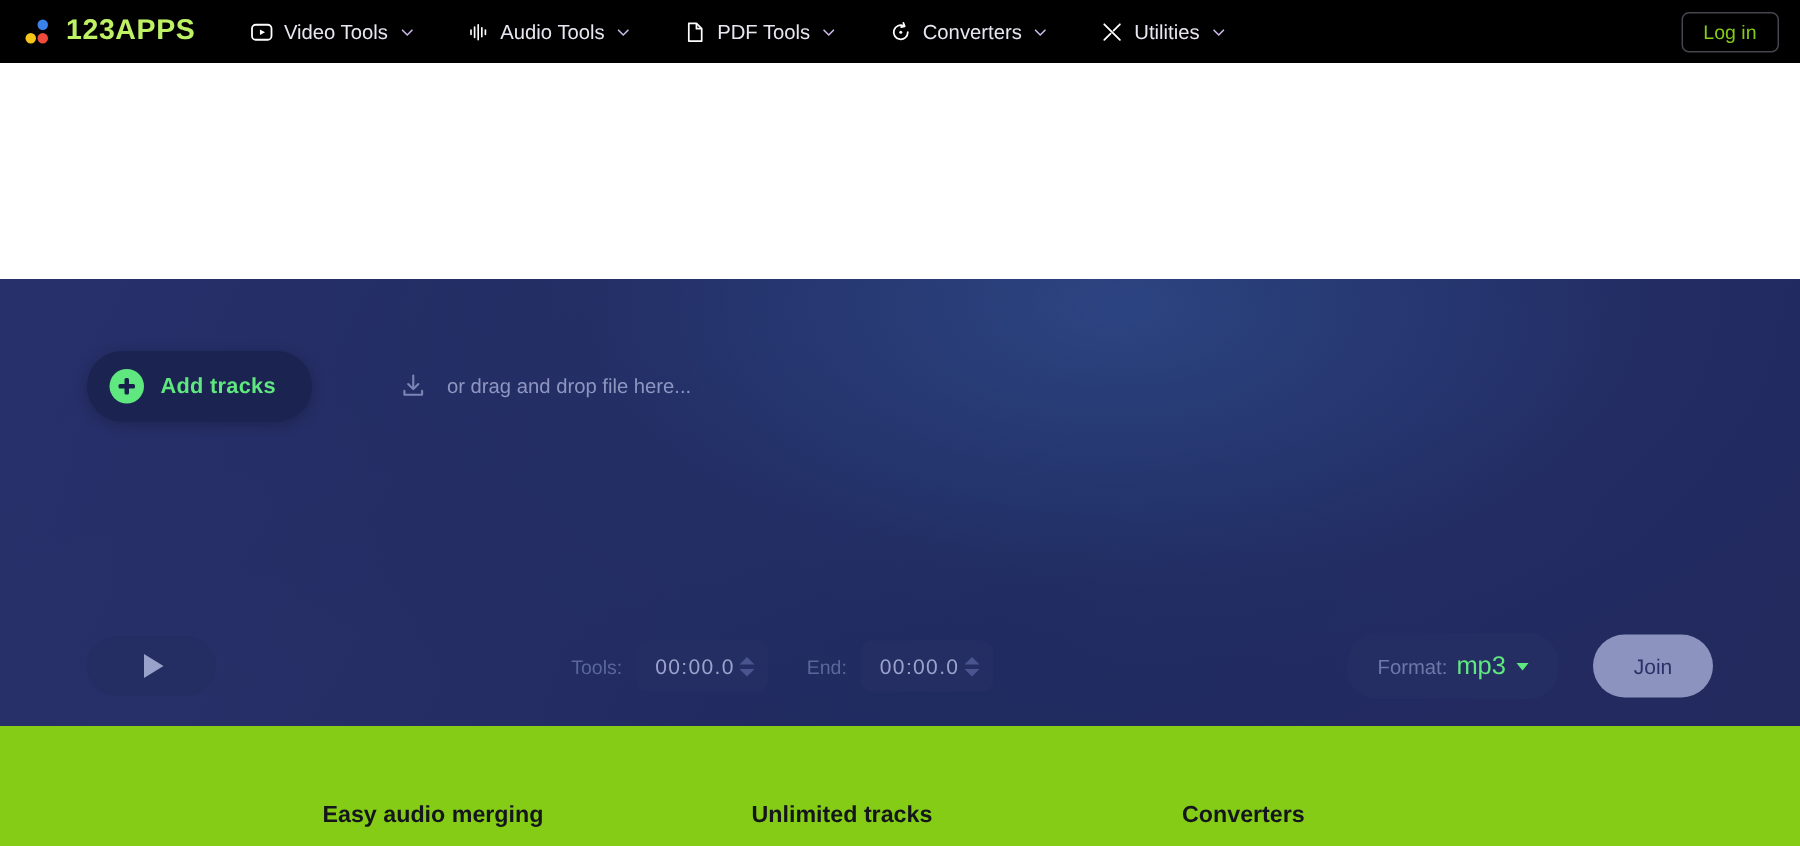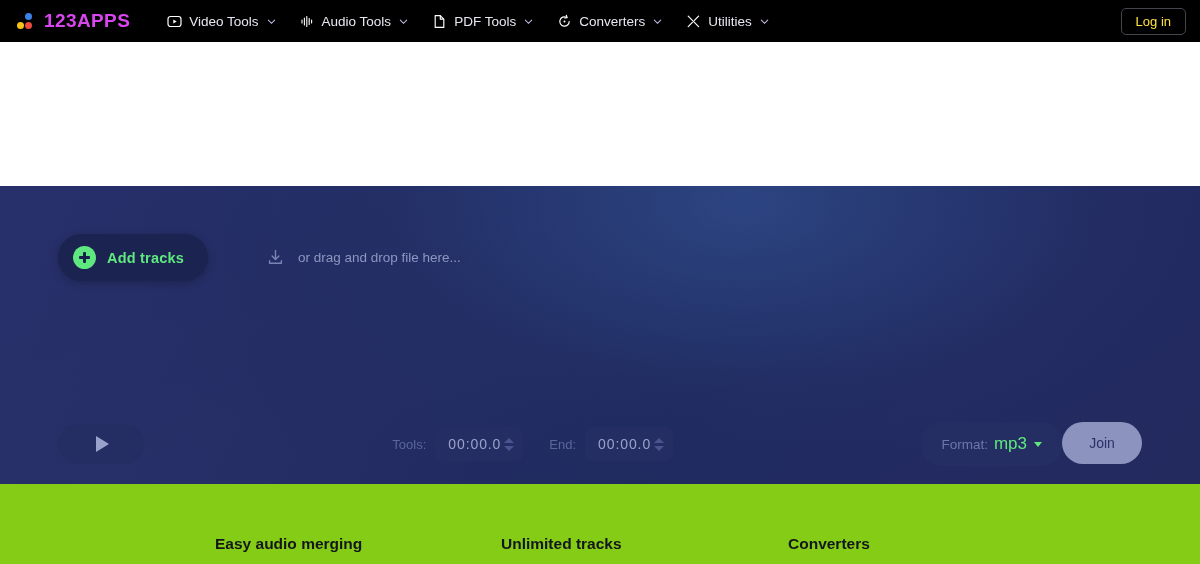--- a/index.html
+++ b/index.html
@@ -41,27 +41,27 @@
     width: 7px;
     height: 7px;
     border-radius: 50%;
     display: block;
   }
   .dot-blue   { top: 1px;  left: 9px; background: #3b82e8; }
   .dot-yellow { top: 10px; left: 1px; background: #f5c518; }
   .dot-red    { top: 10px; left: 9px; background: #ef4b3c; }
 
   .brand-name {
-    color: #d946ef;
+    color: #bef264;
     font-size: 19px;
     font-weight: bold;
     letter-spacing: 0.4px;
   }
 
-  .nav-items { display: flex; align-items: flex-end; gap: 2px; }
+  .nav-items { display: flex; align-items: flex-end; gap: 14px; }
 
   .nav-item {
     display: flex;
     align-items: center;
     gap: 7px;
     padding: 7px 11px;
     color: #e8e6f0;
     font-size: 13.5px;
     cursor: pointer;
     border-radius: 5px;
@@ -83,21 +83,21 @@
     margin-left: 1px;
   }
 
   .login-btn {
     position: absolute;
     right: 14px;
     top: 8px;
     padding: 5px 14px;
     border: 1px solid #45454d;
     border-radius: 5px;
-    color: #fde047;
+    color: #84cc16;
     font-size: 13px;
     background: transparent;
     cursor: pointer;
     font-family: "Liberation Sans", sans-serif;
   }
 
   
   .white-gap { height: 144px; background: #ffffff; }
 
   
@@ -244,21 +244,22 @@
   .spin-up, .spin-dn {
     width: 0; height: 0;
     border-left: 5px solid transparent;
     border-right: 5px solid transparent;
   }
   .spin-up { border-bottom: 5px solid #4a5590; }
   .spin-dn { border-top: 5px solid #4a5590; }
 
   .right-group {
     display: flex;
-    align-items: flex-start;
+    align-items: center;
+    gap: 23px;
     flex: 0 0 auto;
   }
 
   .format-btn {
     display: flex;
     align-items: center;
     gap: 6px;
     background: #252e63;
     border: none;
     border-radius: 20px;

